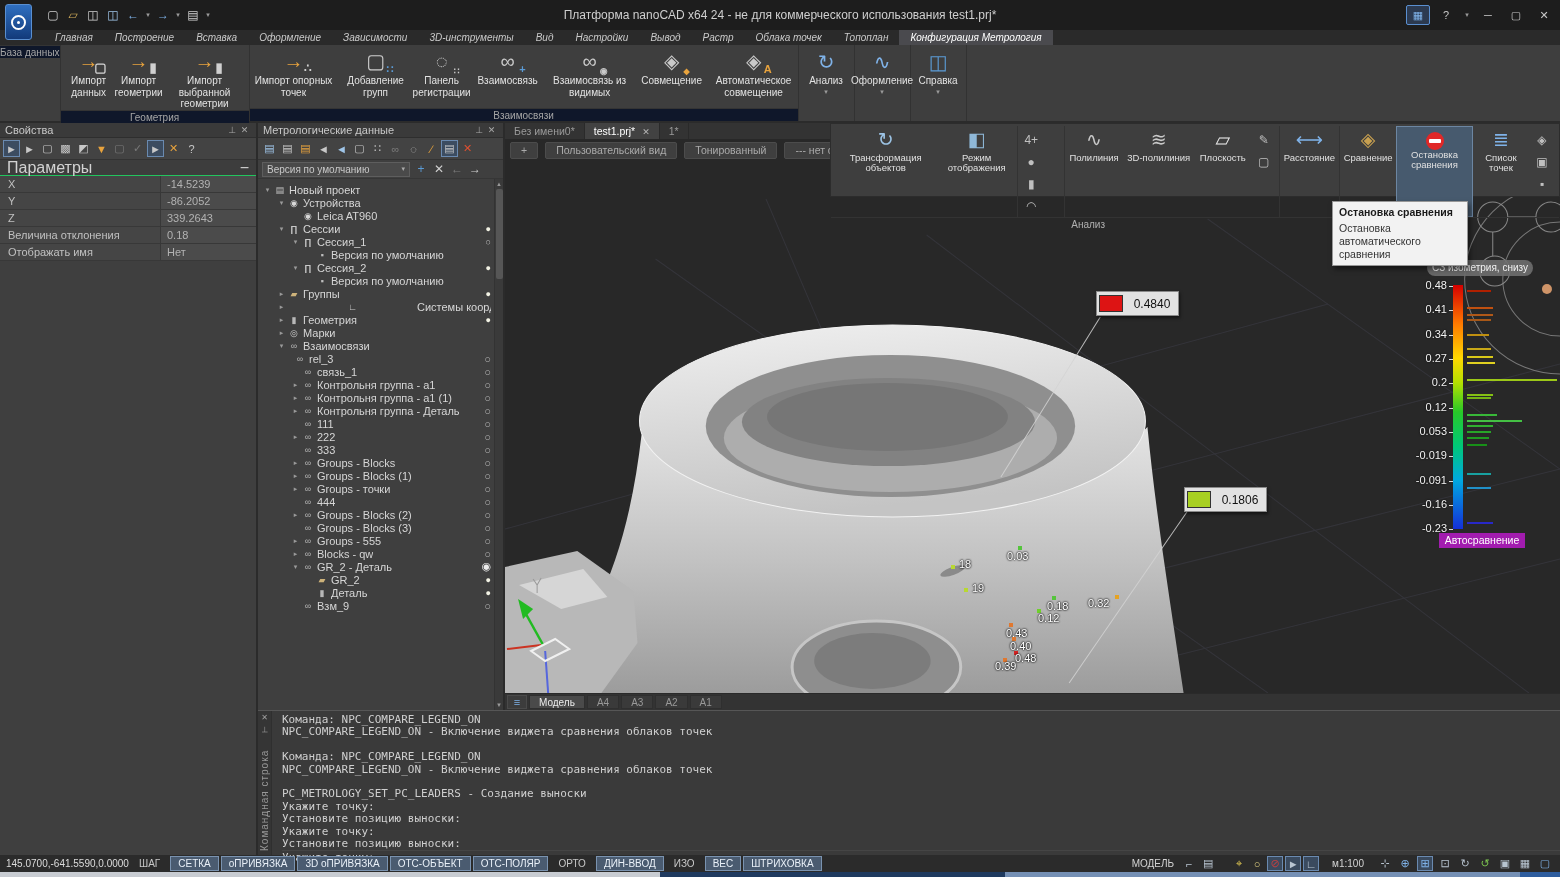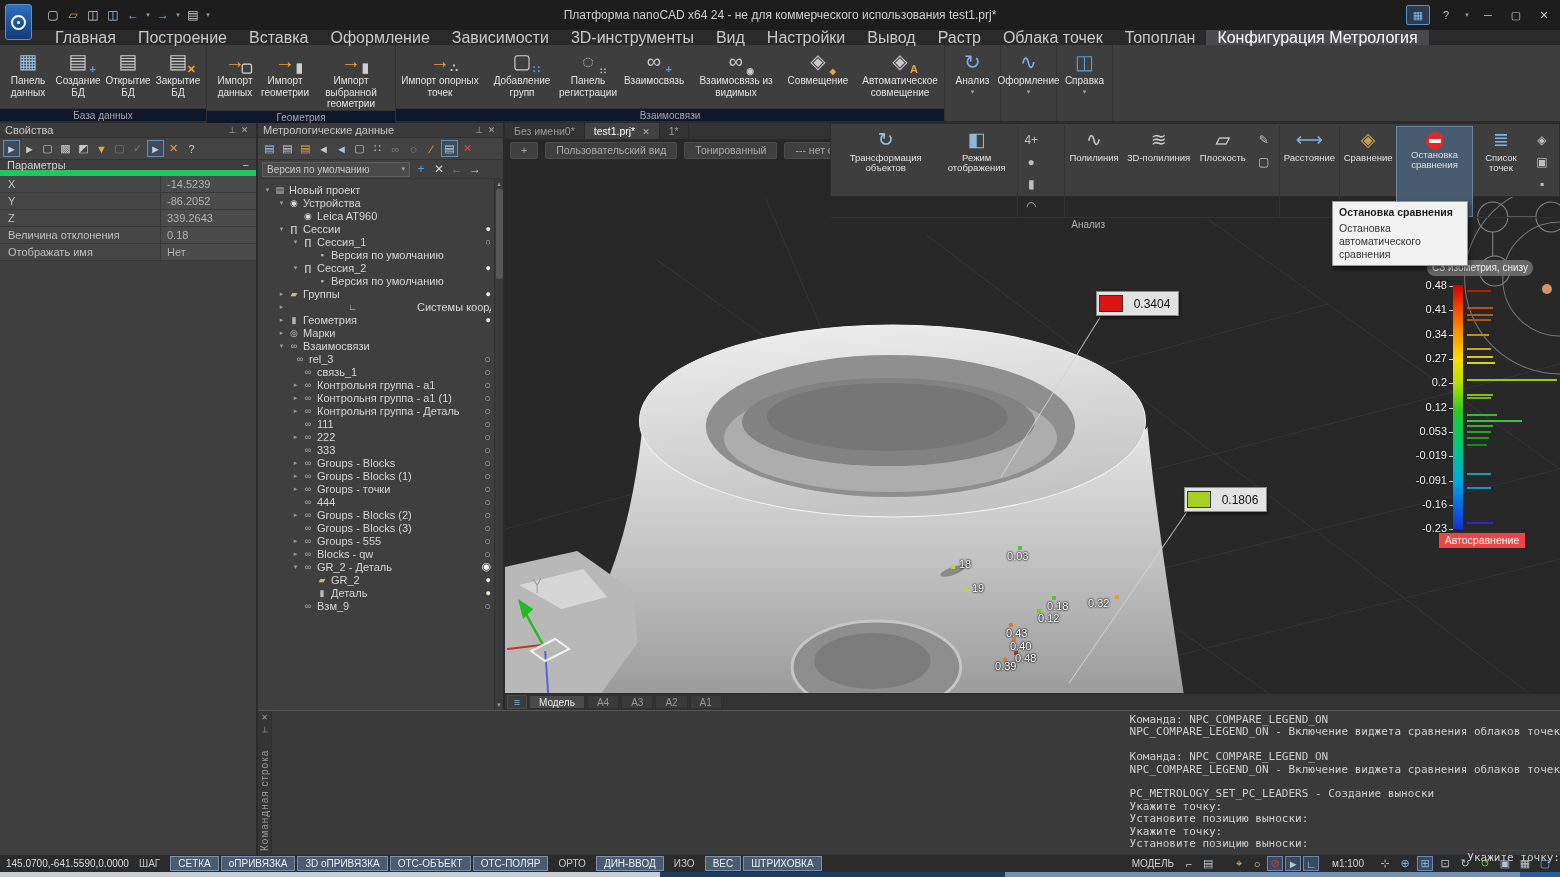--- a/index.html
+++ b/index.html
@@ -17,21 +17,21 @@
   .qat .qi{width:18px;height:20px;display:flex;align-items:center;justify-content:center;font-size:12px;color:#cfcfcf;}
   .qat .qi.caret{width:8px;font-size:7px;color:#9a9a9a;}
   .tb-title{position:absolute;left:0;right:0;top:0;height:30px;line-height:30px;text-align:center;color:#cfcfcf;font-size:12px;pointer-events:none;}
   .winctl{position:absolute;right:4px;top:0;height:30px;display:flex;align-items:center;gap:4px;z-index:3;}
   .winctl .wi{width:24px;height:20px;display:flex;align-items:center;justify-content:center;color:#c8c8c8;font-size:11px;}
   .winctl .wi.wbox{border:1px solid #5a8fd0;background:#2c3a50;border-radius:2px;}
   .winctl .wi.caret{width:10px;font-size:7px;color:#999;}
 
   
   .tabrow{height:15px;background:#2a2a2a;display:flex;padding-left:44px;}
-  .rtab{padding:0 11px;font-size:16px;line-height:15px;color:#c9c9c9;white-space:nowrap;}
+  .rtab{padding:0 11px;font-size:10px;line-height:15px;color:#c9c9c9;white-space:nowrap;font-style:italic;}
   .rtab.active{background:#4a4a4e;color:#fff;}
 
   
   .ribbon{height:78px;background:#3e3e3e;display:flex;border-bottom:2px solid #2b2b2b;}
   .rgroup{display:flex;flex-direction:column;border-right:1px solid #323232;}
   .rbtns{flex:1;display:flex;align-items:stretch;padding:2px 3px 0 3px;}
   .rbtn{width:50px;display:flex;flex-direction:column;align-items:center;font-size:10px;color:#e2e2e2;text-align:center;line-height:1.15;cursor:default;}
   .rbtn.wide{width:82px;}
   .ri{position:relative;height:28px;width:36px;display:flex;align-items:center;justify-content:center;font-size:20px;color:#c9c9c9;}
   .ri::after{position:absolute;right:0;bottom:-1px;font-size:11px;font-weight:bold;}
@@ -69,21 +69,21 @@
   .pheader .sp{flex:1;}
   .ph-ic{width:13px;text-align:center;color:#a8a8a8;font-size:9px;}
   .g-pin::before{content:"⊣";display:inline-block;transform:rotate(90deg);}
   .g-close::before{content:"✕";}
 
   .ptoolbar{height:22px;background:#434343;border-bottom:1px solid #333;display:flex;align-items:center;padding:0 3px;gap:1px;}
   .pt-ico{min-width:17px;height:17px;display:flex;align-items:center;justify-content:center;font-size:11px;color:#c8c8c8;}
   .pt-ico.boxed{border:1px solid #6a8ab0;background:#3c4c60;}
   .pt-ico.dim{opacity:.4;}
 
-  .psection{height:16px;background:#3d3d3d;border-bottom:6px solid #22c55e;display:flex;align-items:center;padding:0 7px;font-size:11px;color:#d2d2d2;}
+  .psection{height:16px;background:#3d3d3d;border-bottom:1px solid #22c55e;display:flex;align-items:center;padding:0 7px;font-size:16px;color:#d2d2d2;}
   .psection .sp{flex:1;}
   .prow{height:17px;display:flex;border-bottom:1px solid #383838;font-size:11px;}
   .prow .pn{flex:1;background:#454545;color:#c0c0c0;padding-left:8px;display:flex;align-items:center;}
   .prow .pv{width:96px;background:#4b4b4b;color:#b2b2b2;padding-left:6px;display:flex;align-items:center;border-left:1px solid #383838;}
   .pfill{flex:1;background:#3f3f3f;}
 
   
   .verrow{height:19px;display:flex;align-items:center;padding:0 4px;gap:3px;background:#3f3f3f;border-bottom:1px solid #363636;}
   .versel{width:148px;height:15px;background:#4a4a4a;border:1px solid #5e5e5e;color:#c8c8c8;font-size:10px;display:flex;align-items:center;padding:0 4px;}
   .versel .sp{flex:1;}
@@ -133,21 +133,21 @@
   .mk-dot{position:absolute;width:4px;height:4px;}
   .mk-label{position:absolute;font-size:11px;color:#fff;text-shadow:0 0 2px #000,0 0 2px #000;}
   .leader{position:absolute;display:flex;align-items:center;height:25px;background:#e2e2e2;border:1px solid #8a8a8a;padding:2px;box-shadow:1px 2px 3px rgba(0,0,0,.55);}
   .leader .sw{width:24px;height:17px;border:1px solid #333;margin-right:5px;}
   .leader .lv{font-size:12px;color:#111;width:48px;text-align:center;}
   .lg-bar{position:absolute;left:948px;top:146px;width:10px;height:244px;
     background:linear-gradient(#d40000,#ff7a00 16%,#ffd800 30%,#b4e000 40%,#28c828 52%,#00c878 66%,#00a8e0 80%,#1430d8 100%);}
   .lg-tick{position:absolute;transform:translateY(-50%);font-size:11px;color:#f2f2f2;right:107px;text-shadow:0 0 2px #000;}
   .lg-tick::after{content:"";display:inline-block;width:4px;height:1px;background:#ddd;vertical-align:middle;margin-left:2px;}
   .lg-hist{position:absolute;height:2px;left:962px;}
-  .lg-btn{position:absolute;left:934px;top:394px;width:86px;height:15px;background:#ef4444;color:#fff;font-size:10.5px;text-align:center;line-height:15px;}
+  .lg-btn{position:absolute;left:934px;top:394px;width:86px;height:15px;background:#a21caf;color:#fff;font-size:10.5px;text-align:center;line-height:15px;}
   .navpill{position:absolute;left:922px;top:121px;width:106px;height:16px;background:rgba(112,112,112,.88);border-radius:8px;color:#f0f0f0;font-size:10px;text-align:center;line-height:16px;}
 
   
   .anpanel{position:absolute;top:0;left:325px;right:0;height:74px;background:#3e3e3e;border:1px solid #2c2c2c;z-index:20;display:flex;flex-direction:column;}
   .anbtns{flex:1;display:flex;align-items:stretch;padding:2px 2px 0 4px;}
   .anbtn{display:flex;flex-direction:column;align-items:center;justify-content:flex-start;font-size:9.5px;color:#e0e0e0;text-align:center;line-height:1.1;padding:1px 4px;min-width:56px;}
   .anbtn.wide{min-width:72px;}
   .anbtn.on{background:#475a6e;border:1px solid #6c86a2;}
   .ai{height:26px;display:flex;align-items:center;justify-content:center;font-size:19px;color:#c9c9c9;}
   .ai.transform::before{content:"↻";color:#9cc3e4;}
@@ -167,21 +167,21 @@
   .anlabel span{position:absolute;left:33%;top:0;font-size:10px;color:#b0b0b0;line-height:13px;}
   .tooltip{position:absolute;left:827px;top:78px;width:136px;background:#f2f2f2;border:1px solid #979797;box-shadow:2px 3px 5px rgba(0,0,0,.5);padding:4px 6px;z-index:30;}
   .tooltip .tt1{font-size:10.5px;font-weight:bold;color:#1a1a1a;margin-bottom:4px;}
   .tooltip .tt2{font-size:10.5px;color:#333;line-height:1.25;}
 
   
   .cmdrow{flex:1;display:flex;background:#3a3a3a;border-top:1px solid #565656;min-height:0;}
   .cmdtab{width:14px;background:#353535;border-right:1px solid #2f2f2f;display:flex;flex-direction:column;align-items:center;padding-top:2px;}
   .cmdtab .ci{font-size:8px;color:#a0a0a0;height:12px;}
   .cmdvert{flex:1;writing-mode:vertical-rl;transform:rotate(180deg);font-size:10px;color:#989898;letter-spacing:1px;padding:4px 0;}
-  .cmdtext{flex:1;padding:3px 0 0 10px;font-family:"DejaVu Sans Mono",monospace;font-size:11px;color:#cfcfcf;display:flex;flex-direction:column;align-items:flex-end;}
+  .cmdtext{flex:1;padding:3px 0 0 10px;font-family:"DejaVu Sans Mono",monospace;font-size:11px;color:#cfcfcf;display:flex;flex-direction:column;}
   .cmd-line{min-height:12.4px;line-height:12.4px;white-space:pre;}
   .cmd-prompt{margin-top:auto;line-height:13px;border-top:1px solid #454545;}
 
   
   .statusbar{height:17px;background:#2b2b2b;display:flex;align-items:center;font-size:10px;color:#c8c8c8;padding:0 3px;}
   .coords{width:128px;color:#dcdcdc;padding-left:3px;white-space:nowrap;}
   .stgl{height:15px;line-height:13px;padding:0 7px;margin-right:2px;border:1px solid transparent;white-space:nowrap;}
   .stgl.on{background:#4a5b70;border-color:#7a93b0;color:#e9f0f8;}
   .strt{margin-left:auto;display:flex;align-items:center;gap:5px;padding-right:4px;}
   .smodel{color:#d4d4d4;margin-right:2px;}
@@ -266,42 +266,20 @@
 
       <span class="rtab">Облака точек</span>
 
       <span class="rtab">Топоплан</span>
 
       <span class="rtab active">Конфигурация Метрология</span>
     </div>
 
   <div class="ribbon">
     <div class="rgroup">
-      <div class="rbtns">
-
-          <div class="rbtn">
-            <span class="ri data-panel"></span>
-            <span>Панель данных</span>
-          </div>
-
-          <div class="rbtn">
-            <span class="ri db-add"></span>
-            <span>Создание БД</span>
-          </div>
-
-          <div class="rbtn">
-            <span class="ri db-open"></span>
-            <span>Открытие БД</span>
-          </div>
-
-          <div class="rbtn">
-            <span class="ri db-close"></span>
-            <span>Закрытие БД</span>
-          </div>
-        </div>
       <div class="rglabel">База данных</div>
     </div>
     <div class="rgroup">
       <div class="rbtns">
 
           <div class="rbtn">
             <span class="ri import-data"></span>
             <span>Импорт данных</span>
           </div>
 
@@ -845,21 +823,21 @@
                 <span class="mk-label" style="left: 510px; top: 513px;">0.48</span>
 
                 <span class="mk-dot" style="left: 498px; top: 519px; background: rgb(224, 120, 48);"></span>
                 <span class="mk-label" style="left: 490px; top: 521px;">0.39</span>
               </div>
 
             <div class="layer" style="pointer-events:none">
 
                 <div class="leader" style="left: 591px; top: 152px;">
                   <span class="sw" style="background: rgb(221, 20, 20);"></span>
-                  <span class="lv">0.3404</span>
+                  <span class="lv">0.4840</span>
                 </div>
 
                 <div class="leader" style="left: 679px; top: 348px;">
                   <span class="sw" style="background: rgb(168, 208, 34);"></span>
                   <span class="lv">0.1806</span>
                 </div>
               </div>
 
             <div class="lg-bar"></div>
             <div class="layer">

